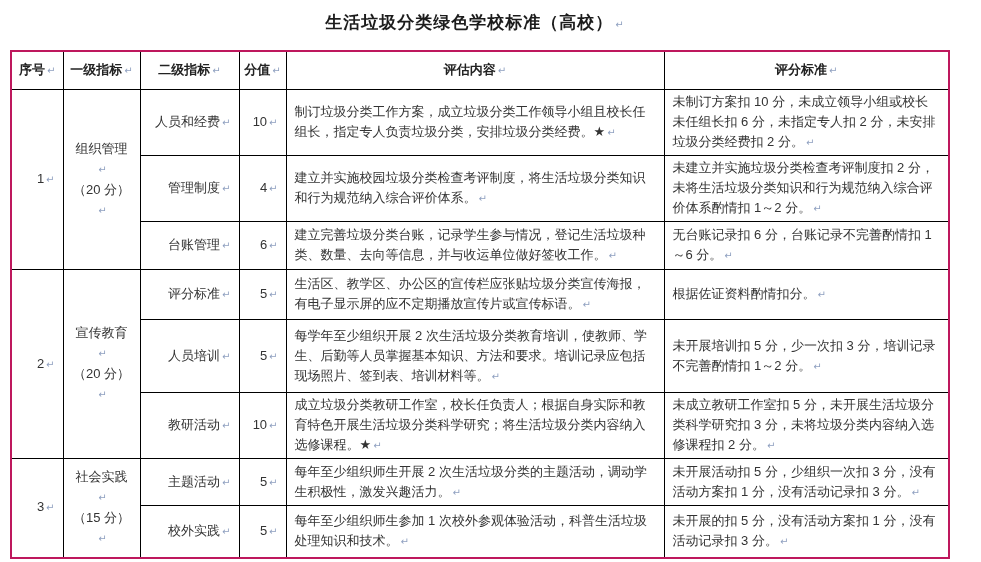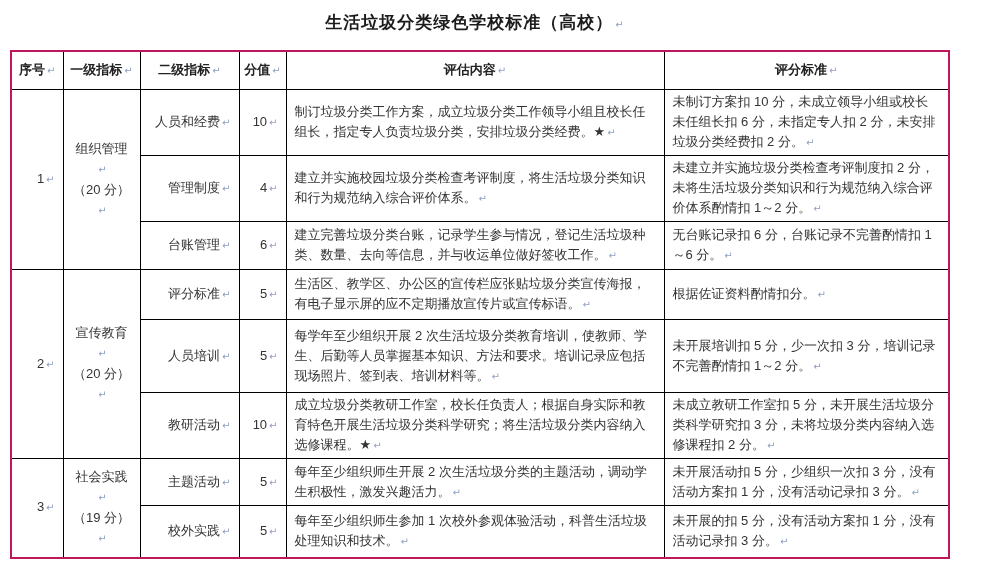--- a/index.html
+++ b/index.html
@@ -103,21 +103,21 @@
         <tr style="height: 62px;">
           <td class="c"><span>教研活动</span><span class="pmark">↵</span></td>
           <td class="c"><span>10</span><span class="pmark">↵</span></td>
           <td><span>成立垃圾分类教研工作室，校长任负责人；根据自身实际和教育特色开展生活垃圾分类科学研究；将生活垃圾分类内容纳入选修课程。★</span><span class="pmark">↵</span></td>
           <td><span>未成立教研工作室扣 5 分，未开展生活垃圾分类科学研究扣 3 分，未将垃圾分类内容纳入选修课程扣 2 分。</span><span class="pmark">↵</span></td>
         </tr>
         <tr style="height: 47px;">
           <td class="c" rowspan="2"><span>3</span><span class="pmark">↵</span></td>
           <td class="indicator" rowspan="2">
             <div><span>社会实践</span><span class="pmark">↵</span></div>
-            <div><span>（19 分）</span><span class="pmark">↵</span></div>
+            <div><span>（15 分）</span><span class="pmark">↵</span></div>
           </td>
           <td class="c"><span>主题活动</span><span class="pmark">↵</span></td>
           <td class="c"><span>5</span><span class="pmark">↵</span></td>
           <td><span>每年至少组织师生开展 2 次生活垃圾分类的主题活动，调动学生积极性，激发兴趣活力。</span><span class="pmark">↵</span></td>
           <td><span>未开展活动扣 5 分，少组织一次扣 3 分，没有活动方案扣 1 分，没有活动记录扣 3 分。</span><span class="pmark">↵</span></td>
         </tr>
         <tr style="height: 52px;">
           <td class="c"><span>校外实践</span><span class="pmark">↵</span></td>
           <td class="c"><span>5</span><span class="pmark">↵</span></td>
           <td><span>每年至少组织师生参加 1 次校外参观体验活动，科普生活垃圾处理知识和技术。</span><span class="pmark">↵</span></td>

